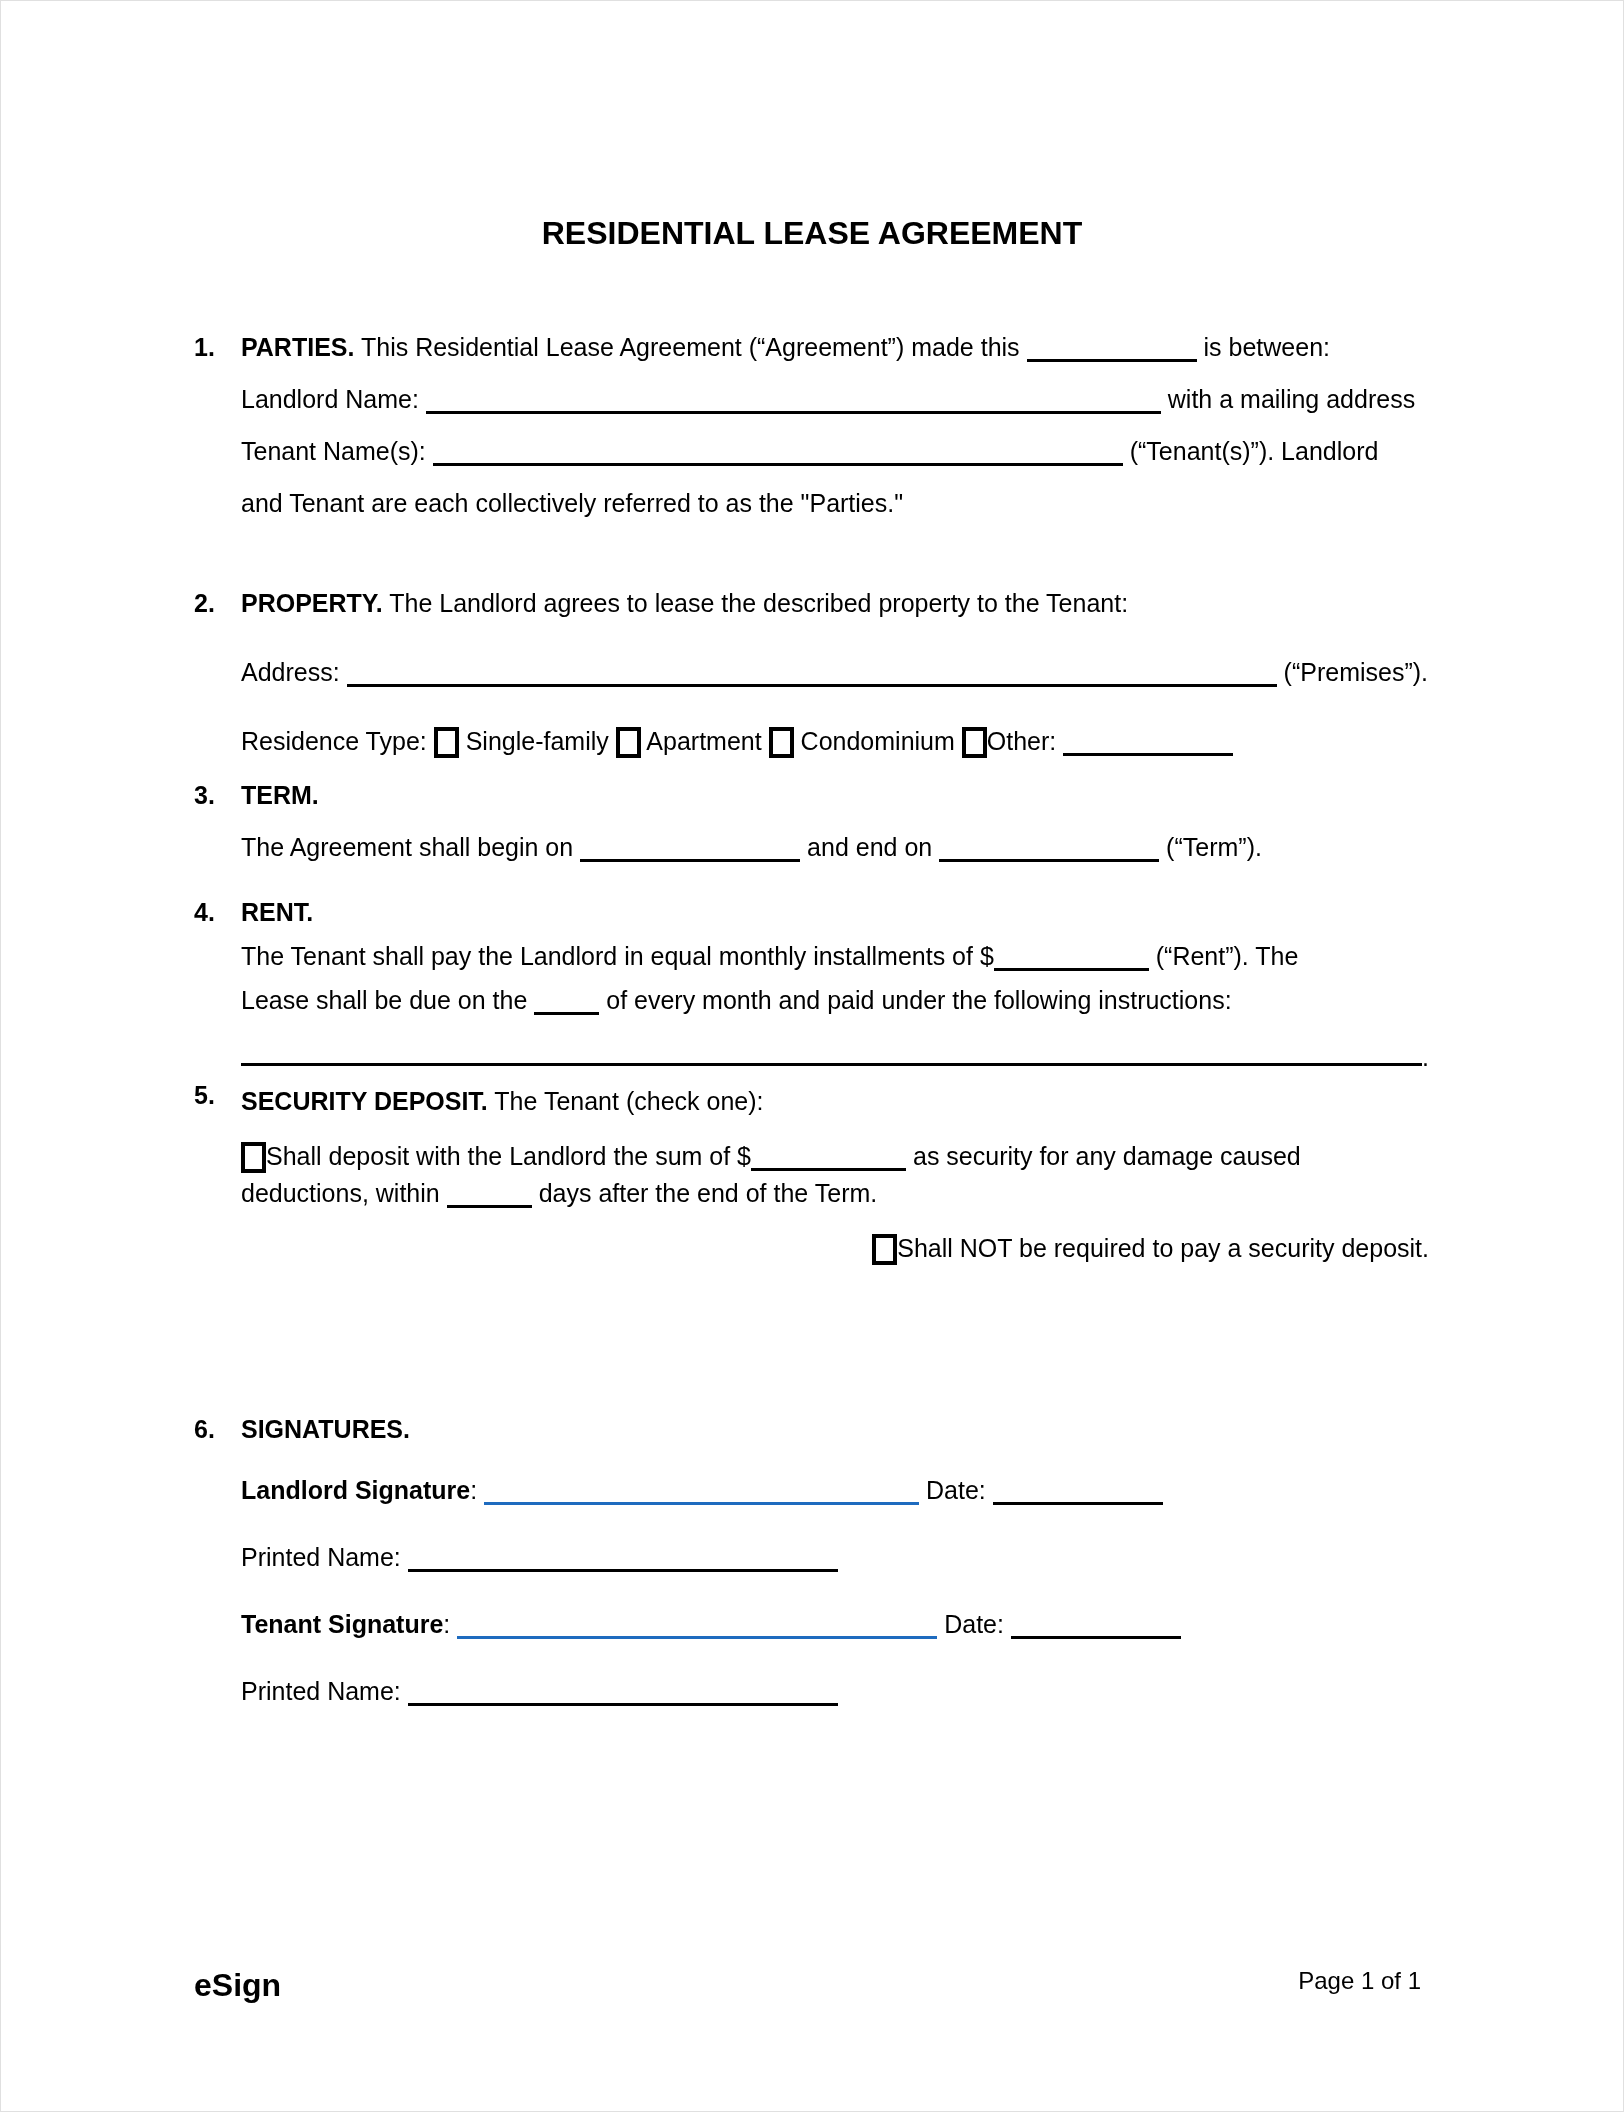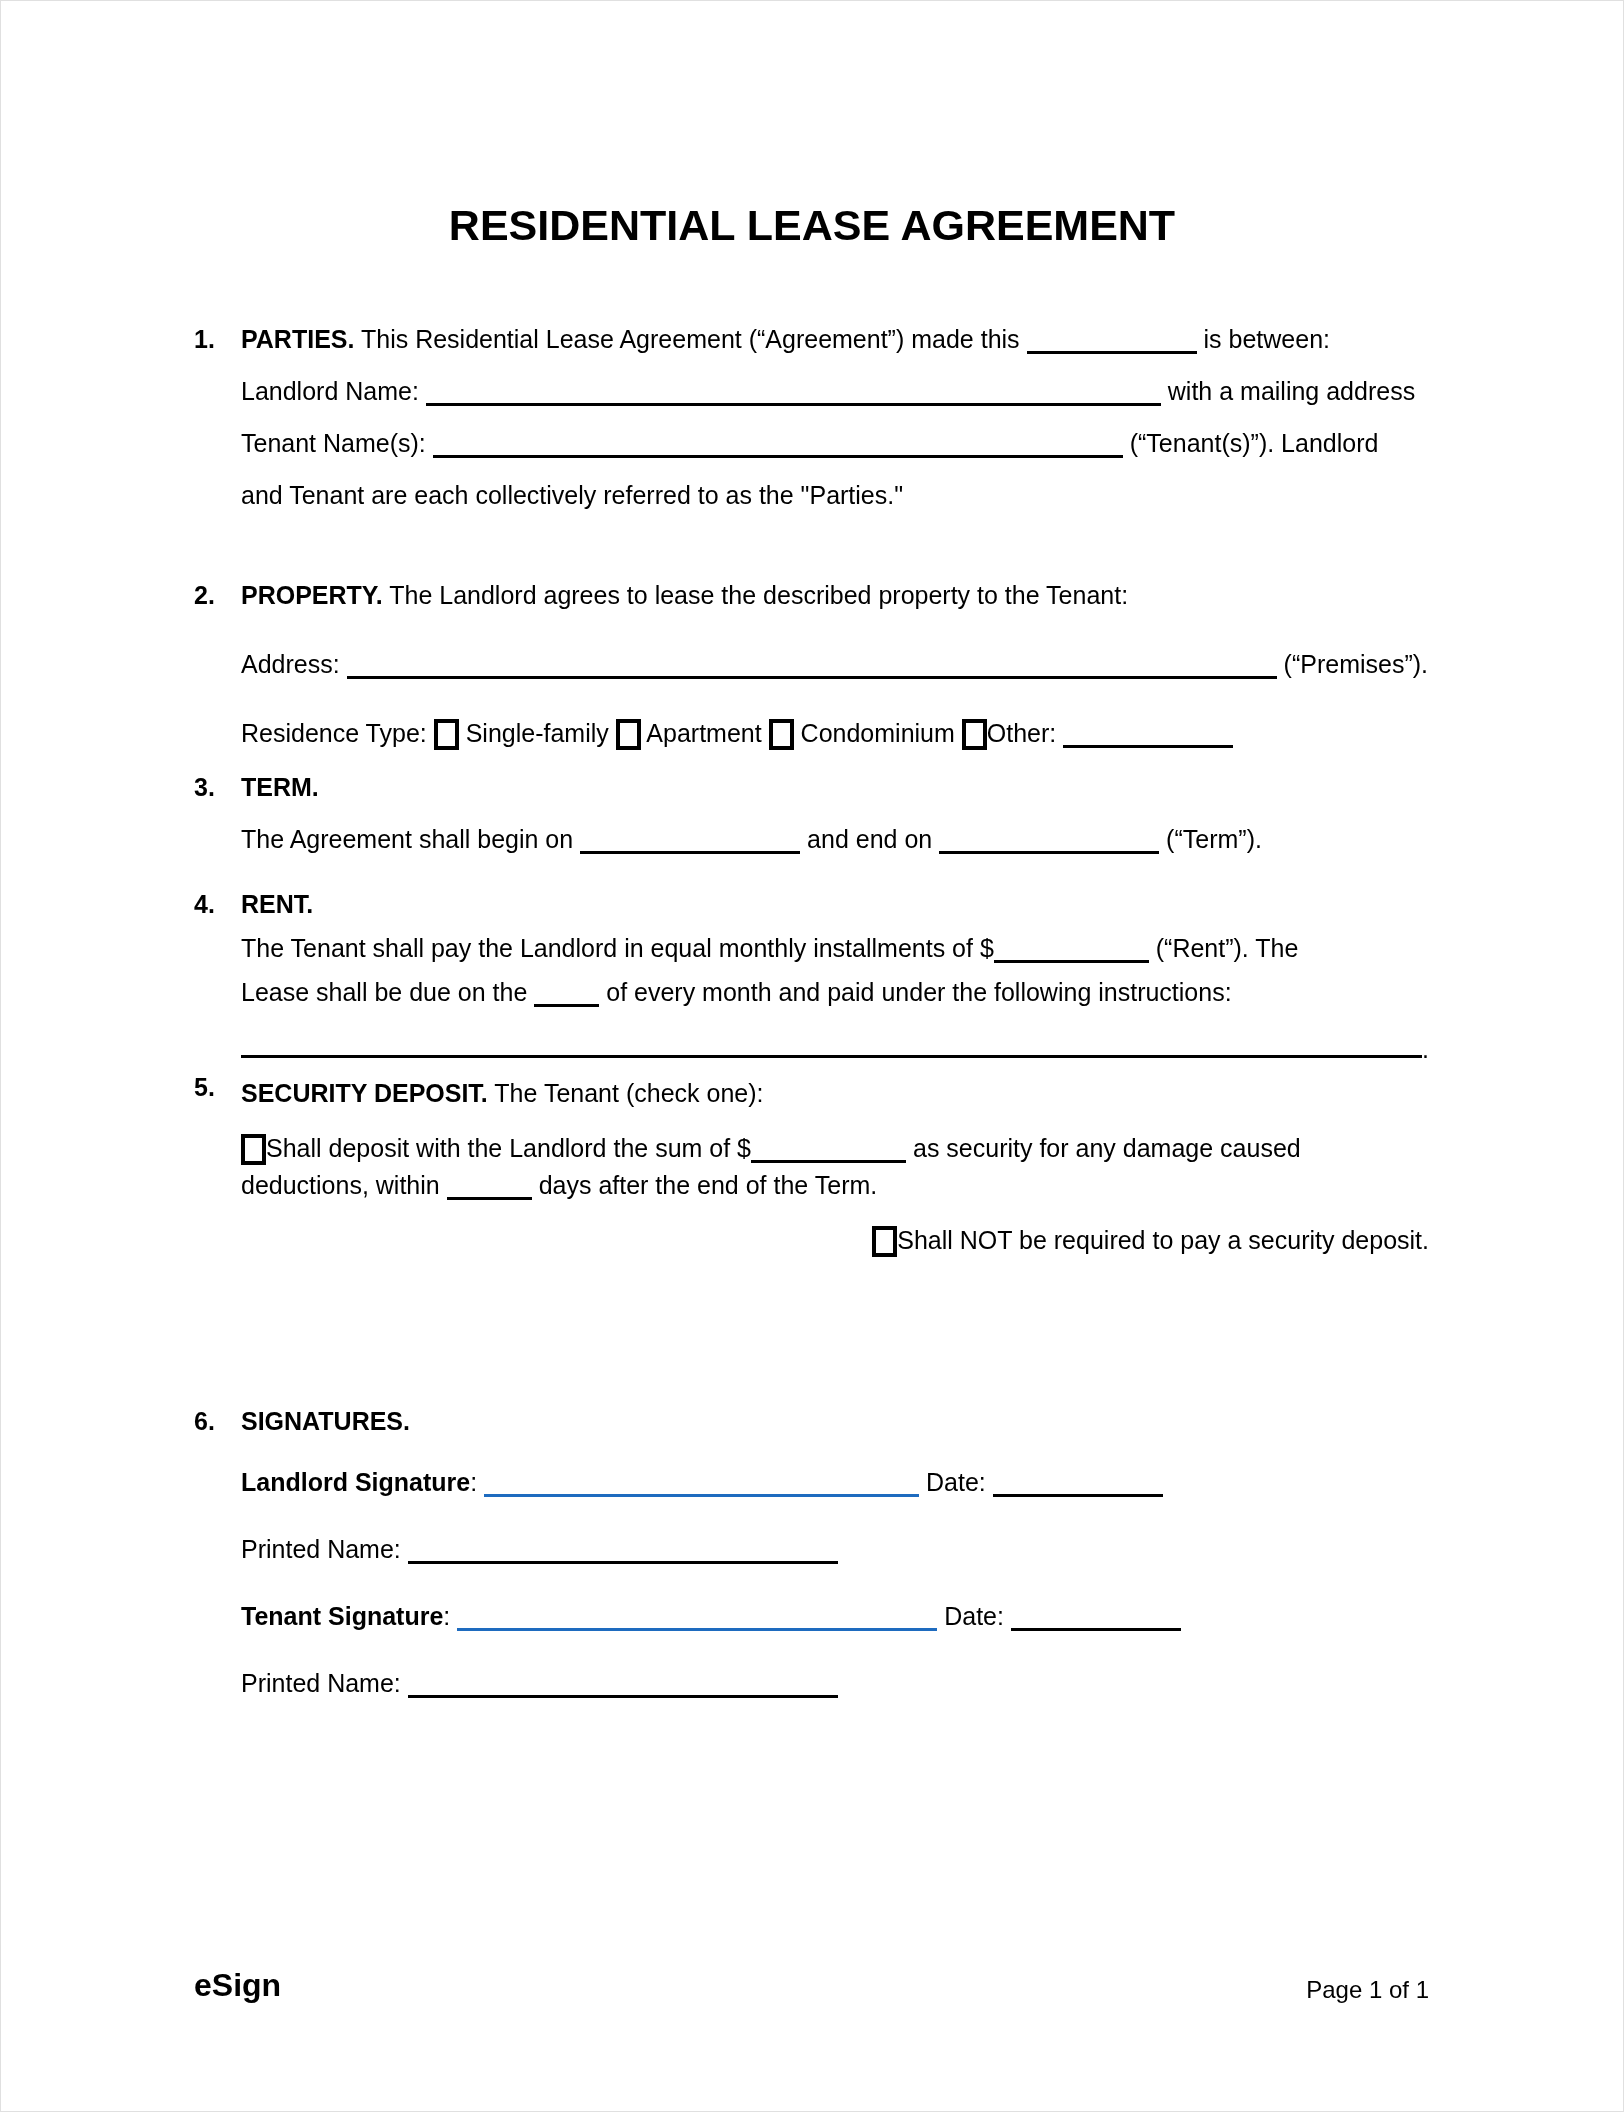--- a/index.html
+++ b/index.html
@@ -8,23 +8,23 @@
     position:relative;
     width:1624px;height:2112px;
     background:#fff;color:#000;
     font-family:"Liberation Sans",sans-serif;
     font-size:25px;
     box-sizing:border-box;
     border:1px solid #e0e0e0;
     overflow:hidden;
   }
   .title{
-    margin:8px;padding-top:190px;
+    margin:16px;padding-top:190px;
     text-align:center;
-    font-size:43px;font-weight:bold;line-height:52px;
+    font-size:32px;font-weight:bold;line-height:52px;
     letter-spacing:0px;
   }
   .sec{
     margin-left:193px;margin-right:194px;
     display:grid;grid-template-columns:47px 1fr;
     align-items:start;
   }
   .num{font-weight:bold;}
   .bold{font-weight:bold;}
   .line{white-space:nowrap;}
@@ -50,22 +50,22 @@
   #sec4 .instr{margin-top:13px;}
   #sec5{margin-top:2px;}
   #sec5 .head{line-height:40px;}
   #sec5 .para{margin-top:17px;line-height:37px;}
   #sec5 .opt2{margin-top:18px;line-height:37px;text-align:right;}
   #sec6{margin-top:136px;line-height:52px;}
   #sec6 .sigrow{margin-top:17px;line-height:50px;}
   #sec6 .sigrow.first{margin-top:10px;}
   .datelabel{}
   .footer{
-    position:absolute;left:193px;right:194px;top:1966px;
-    display:flex;justify-content:space-between;align-items:flex-end;
+    position:absolute;left:193px;right:202px;top:1966px;
+    display:flex;justify-content:space-between;align-items:flex-start;
   }
   .brand{font-weight:bold;font-size:32px;}
   .pageno{font-size:24px;margin-left:32px;}
 </style>
 </head>
 <body>
 
 <div class="page">
 
   <h1 class="title">RESIDENTIAL LEASE AGREEMENT</h1>

